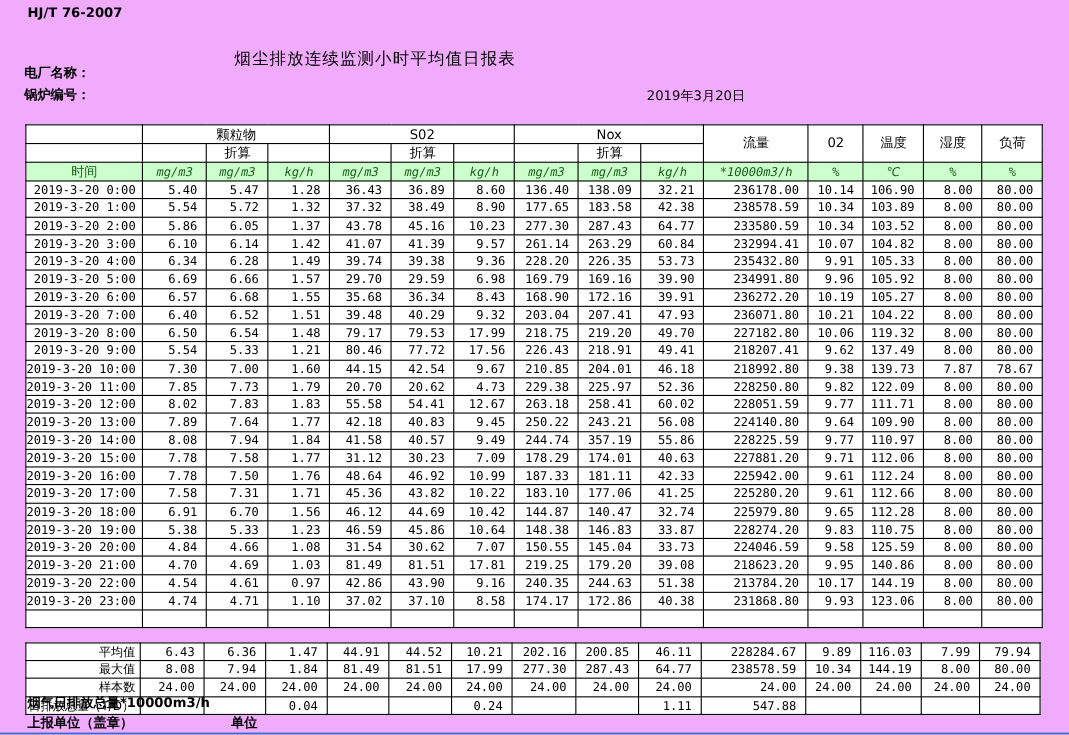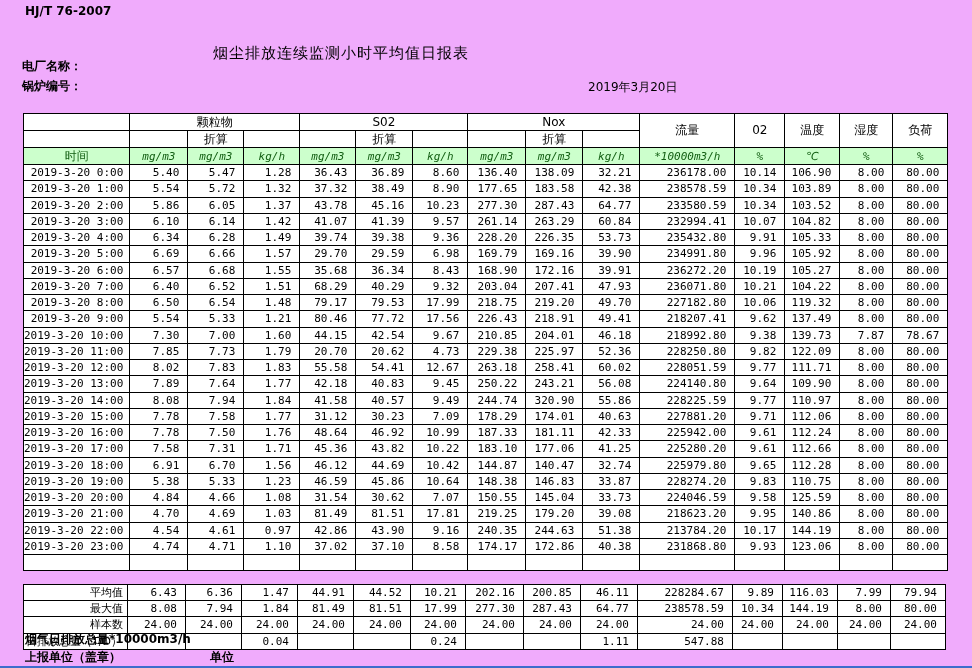--- a/index.html
+++ b/index.html
@@ -227,21 +227,21 @@
           <td>10.19</td>
           <td>105.27</td>
           <td>8.00</td>
           <td>80.00</td>
         </tr>
         <tr>
           <td class="time">2019-3-20 7:00</td>
           <td>6.40</td>
           <td>6.52</td>
           <td>1.51</td>
-          <td>68.29</td>
+          <td>39.48</td>
           <td>40.29</td>
           <td>9.32</td>
           <td>203.04</td>
           <td>207.41</td>
           <td>47.93</td>
           <td>236071.80</td>
           <td>10.21</td>
           <td>104.22</td>
           <td>8.00</td>
           <td>80.00</td>
@@ -350,21 +350,21 @@
         </tr>
         <tr>
           <td class="time">2019-3-20 14:00</td>
           <td>8.08</td>
           <td>7.94</td>
           <td>1.84</td>
           <td>41.58</td>
           <td>40.57</td>
           <td>9.49</td>
           <td>244.74</td>
-          <td>320.90</td>
+          <td>357.19</td>
           <td>55.86</td>
           <td>228225.59</td>
           <td>9.77</td>
           <td>110.97</td>
           <td>8.00</td>
           <td>80.00</td>
         </tr>
         <tr>
           <td class="time">2019-3-20 15:00</td>
           <td>7.78</td>

